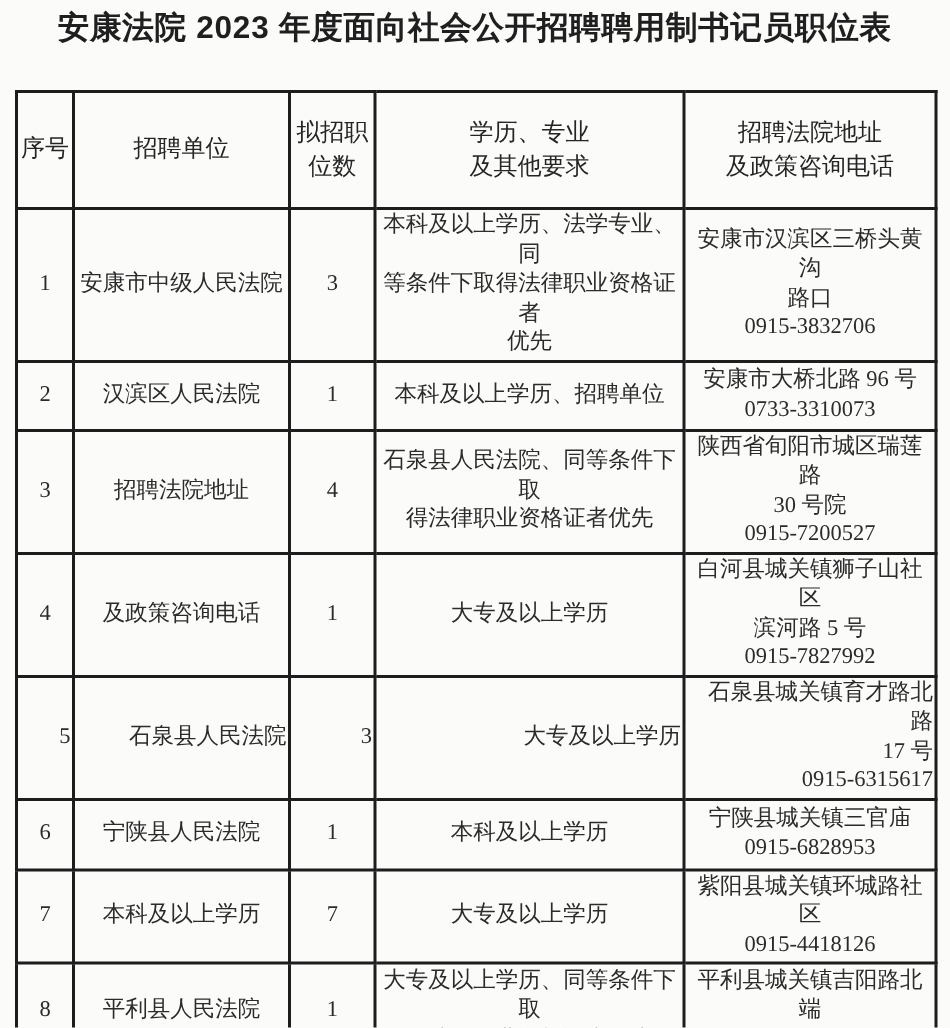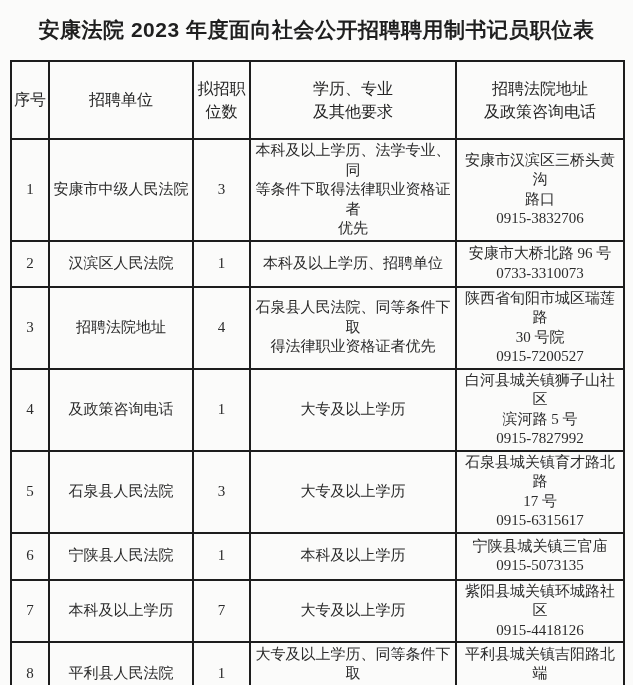--- a/index.html
+++ b/index.html
@@ -16,21 +16,21 @@
     width: 633px;
     height: 685px;
     position: relative;
   }
   .doc-title {
     text-align: center;
     font-family: "Liberation Sans", sans-serif;
     font-weight: bold;
     font-size: 21px;
     color: #1f1f1f;
-    padding-top: 16px;
+    padding-top: 4px;
     letter-spacing: 0.5px;
     white-space: nowrap;
   }
   table.jobs {
     position: absolute;
     left: 10px;
     top: 60px;
     width: 613px;
     border-collapse: collapse;
     table-layout: fixed;
@@ -50,21 +50,21 @@
     height: 74px;
     font-family: "Liberation Sans", sans-serif;
     font-size: 16px;
     color: #252525;
     line-height: 1.45;
   }
   tr.r1 td { height: 60px; }
   tr.r2 td { height: 42px; }
   tr.r3 td { height: 60px; }
   tr.r4 td { height: 62px; margin-top: 25px; }
-  tr.r5 td { height: 54px; }
+  tr.r5 td { height: 54px; text-align: right; }
   tr.r6 td { height: 43px; }
   tr.r7 td { height: 42px; }
   tr.r8 td { height: 60px; }
   td.c-unit { white-space: nowrap; }
   td.c-addr { padding: 1px 0; }
   td.c-req  { padding: 1px 0; }
 </style>
 </head>
 <body>
 
@@ -142,21 +142,21 @@
 17 号
 0915-6315617</td>
       </tr>
 
       <tr class="r6">
         <td class="c-num">6</td>
         <td class="c-unit">宁陕县人民法院</td>
         <td class="c-count">1</td>
         <td class="c-req">本科及以上学历</td>
         <td class="c-addr">宁陕县城关镇三官庙
-0915-5073135</td>
+0915-6828953</td>
       </tr>
 
       <tr class="r7">
         <td class="c-num">7</td>
         <td class="c-unit">本科及以上学历</td>
         <td class="c-count">7</td>
         <td class="c-req">大专及以上学历</td>
         <td class="c-addr">紫阳县城关镇环城路社区
 0915-4418126</td>
       </tr>

